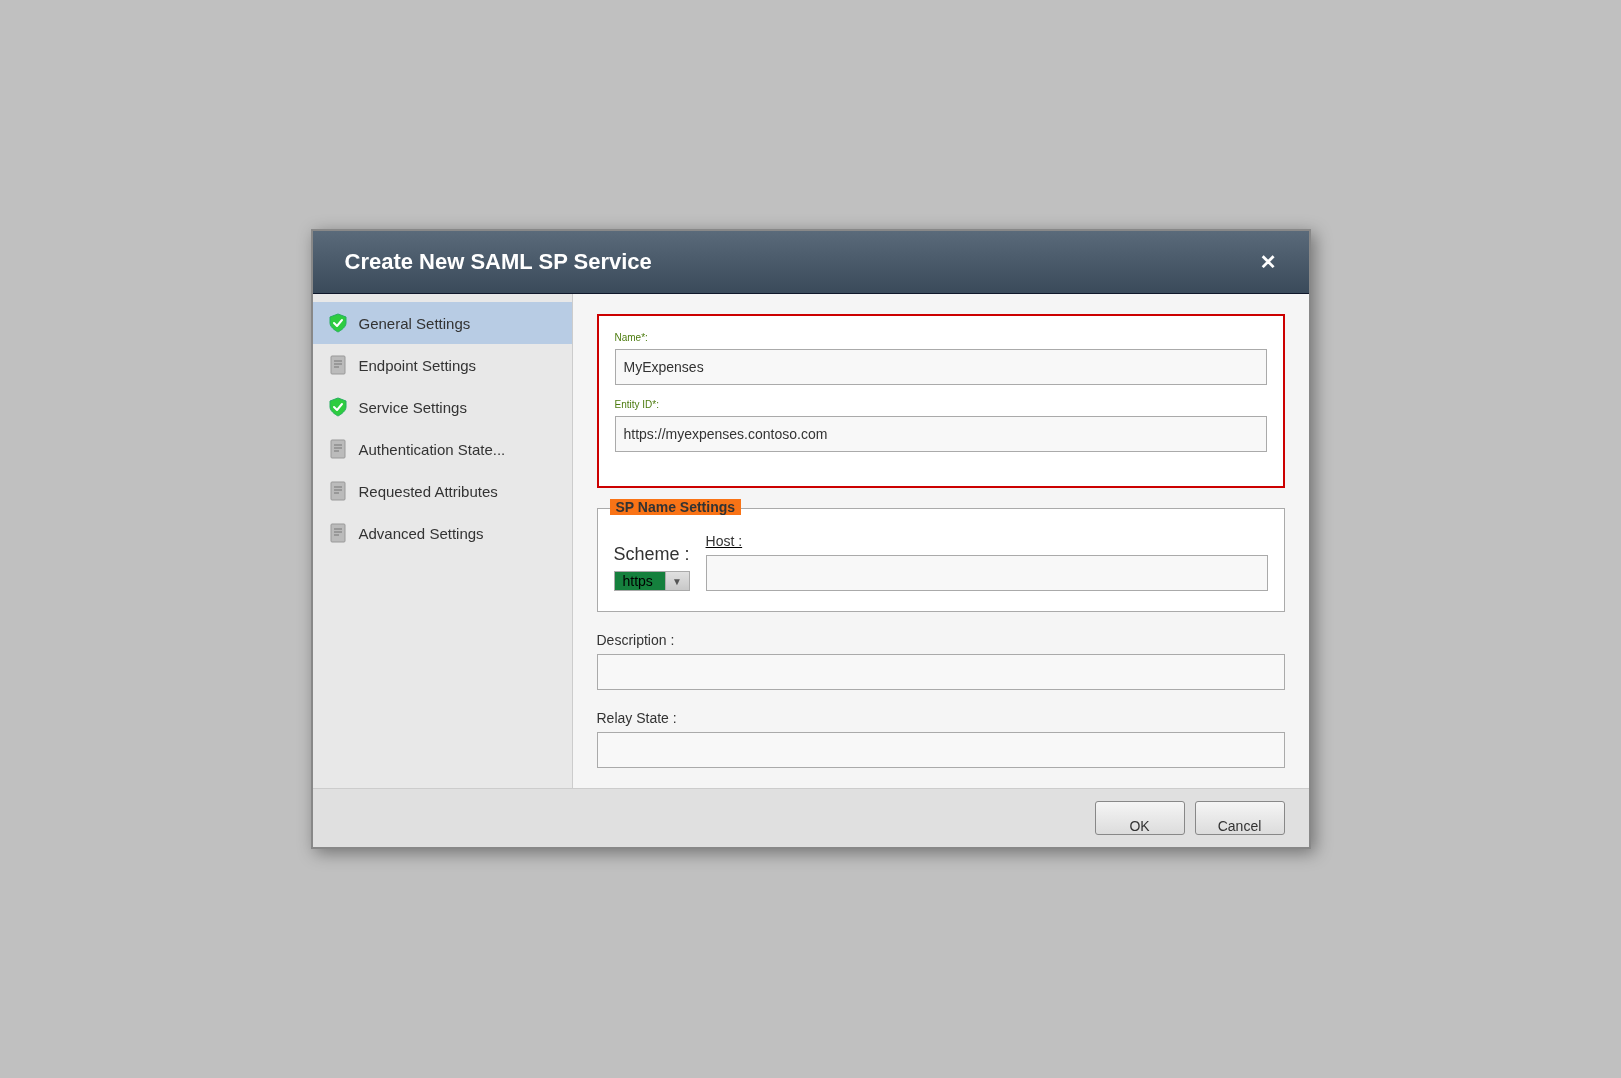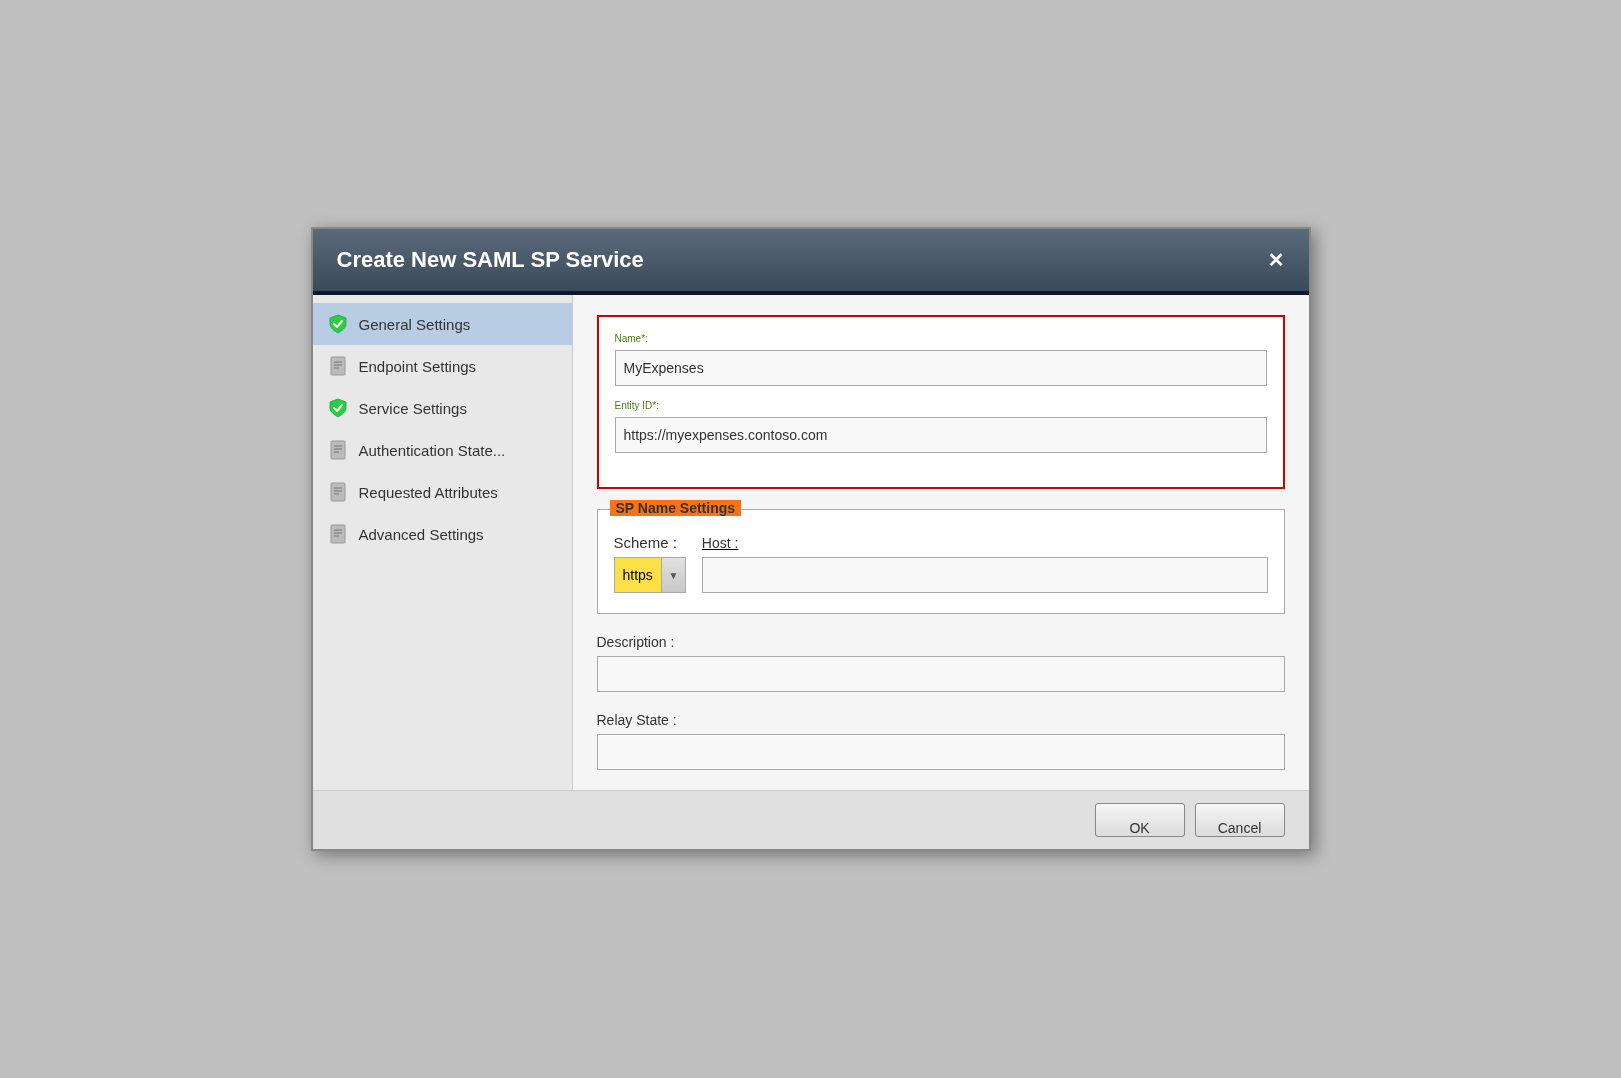--- a/index.html
+++ b/index.html
@@ -16,21 +16,21 @@
       width: 1000px;
       background: #f0f0f0;
       border: 2px solid #888;
       box-shadow: 4px 4px 16px rgba(0,0,0,0.4);
       display: flex;
       flex-direction: column;
     }
     .dialog-header {
       background: linear-gradient(to bottom, #5a6a7a, #3a4a5a);
       color: white;
-      padding: 18px 24px;
+      padding: 18px 32px;
       display: flex;
       align-items: center;
       justify-content: space-between;
     }
     .dialog-title {
       font-size: 22px;
       font-weight: bold;
       color: white;
     }
     .close-btn {
@@ -39,21 +39,21 @@
       color: white;
       font-size: 20px;
       cursor: pointer;
       font-weight: bold;
       line-height: 1;
     }
     .dialog-body {
       display: flex;
       flex: 1;
       background: #e8e8e8;
-      border-top: 4px solid #0f172a;
+      border-top: 1px solid #0f172a;
     }
     .sidebar {
       width: 260px;
       background: #e8e8e8;
       border-right: 1px solid #ccc;
       padding: 8px 0;
     }
     .sidebar-item {
       display: flex;
       align-items: center;
@@ -128,30 +128,30 @@
       display: flex;
       align-items: flex-end;
       gap: 16px;
       margin-top: 8px;
     }
     .scheme-group {
       display: flex;
       flex-direction: column;
     }
     .scheme-group label {
-      font-size: 15px;
+      font-size: 18px;
       color: #333;
       margin-bottom: 6px;
     }
     .scheme-select-wrapper {
       display: flex;
       align-items: center;
       border: 1px solid #aaa;
-      background: #fde047;
-      height: 36px;
+      background: #15803d;
+      height: 20px;
     }
     .scheme-select-text {
       padding: 4px 8px;
       font-size: 14px;
       flex: 1;
     }
     .scheme-dropdown-btn {
       background: linear-gradient(to bottom, #e0e0e0, #c8c8c8);
       border-left: 1px solid #aaa;
       height: 100%;

